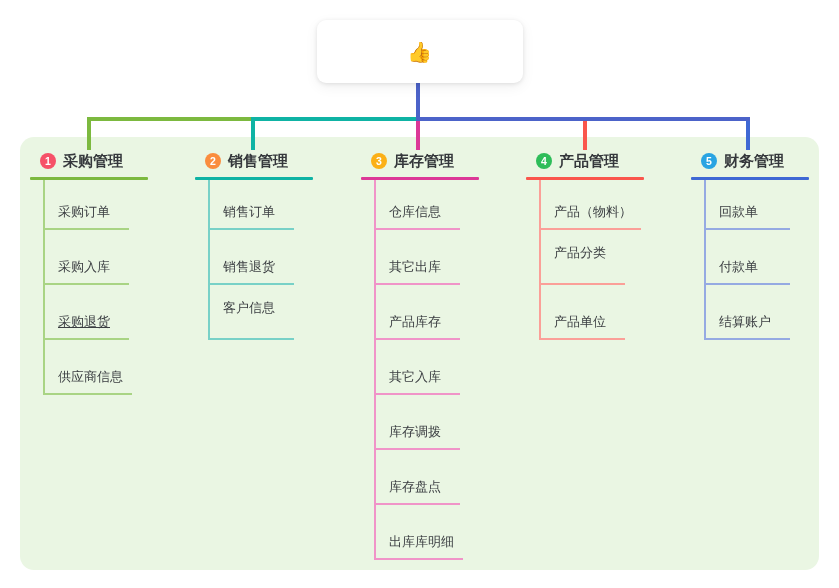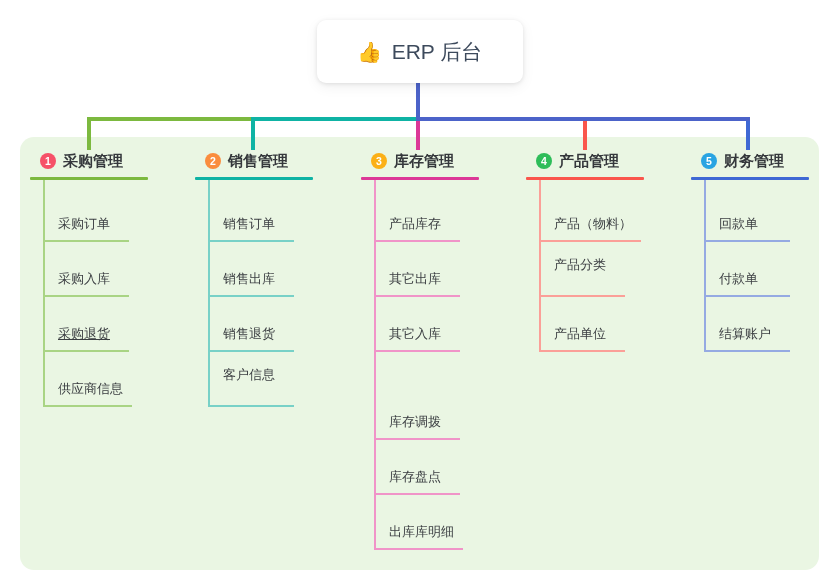--- a/index.html
+++ b/index.html
@@ -33,42 +33,41 @@
   }
   .branch-label { font-size:15px; font-weight:600; color:#35383c; white-space:nowrap; }
   .branch-underline { height:3px; width:118px; margin-top:3px; border-radius:1px; }
   .children { list-style:none; margin:0 0 0 13px; padding:0; border-left:2px solid; }
   .child {
     height:55px; display:flex; align-items:flex-end;
     border-bottom:2px solid; width:max-content; min-width:84px;
     padding:0 9px 7px 13px; box-sizing:border-box;
     font-size:13px; color:#3b3e42; white-space:nowrap; cursor:default;
   }
-  .child:first-child { height:62px; }
+  .child:first-child { height:50px; }
 </style>
 </head>
 <body>
 
 <div id="panel" style="background: rgb(234, 246, 227);"></div>
 
 <div id="connectors">
     <div class="conn" style="left: 87px; top: 117px; width: 4px; height: 33px; background: rgb(124, 185, 63); z-index: 1;"></div>
     <div class="conn" style="left: 251px; top: 117px; width: 4px; height: 33px; background: rgb(15, 179, 164); z-index: 1;"></div>
     <div class="conn" style="left: 416px; top: 117px; width: 4px; height: 33px; background: rgb(220, 56, 151); z-index: 1;"></div>
     <div class="conn" style="left: 583px; top: 117px; width: 4px; height: 33px; background: rgb(250, 86, 76); z-index: 1;"></div>
     <div class="conn" style="left: 746px; top: 117px; width: 4px; height: 33px; background: rgb(63, 104, 212); z-index: 1;"></div>
     <div class="conn" style="left: 87px; top: 117px; width: 168px; height: 4px; background: rgb(124, 185, 63); z-index: 2;"></div>
     <div class="conn" style="left: 251px; top: 117px; width: 169px; height: 4px; background: rgb(15, 179, 164); z-index: 2;"></div>
     <div class="conn" style="left: 416px; top: 117px; width: 334px; height: 4px; background: rgb(76, 99, 201); z-index: 2;"></div>
     <div class="conn" style="left: 416px; top: 83px; width: 4px; height: 38px; background: rgb(76, 99, 201); z-index: 2;"></div>
   </div>
 
 <div id="root-node">
   <span class="emoji">👍</span>
-  <span>ERP 后台</span>
 </div>
 
 <div id="branches">
     <div class="branch" style="left: 30px;">
       <div class="branch-title">
         <span class="badge" style="background: rgb(246, 81, 104);">1</span>
         <span class="branch-label">采购管理</span>
       </div>
       <div class="branch-underline" style="background: rgb(124, 185, 63);"></div>
       <ul class="children" style="border-left-color: rgb(169, 212, 132);">
@@ -90,47 +89,47 @@
       <div class="branch-title">
         <span class="badge" style="background: rgb(250, 141, 62);">2</span>
         <span class="branch-label">销售管理</span>
       </div>
       <div class="branch-underline" style="background: rgb(15, 179, 164);"></div>
       <ul class="children" style="border-left-color: rgb(120, 209, 199);">
         <li class="child" style="border-bottom-color: rgb(120, 209, 199);">
           <span>销售订单</span>
         </li>
         <li class="child" style="border-bottom-color: rgb(120, 209, 199);">
-          <span>销售出库</span>
-        </li>
-        <li class="child" style="border-bottom-color: rgb(120, 209, 199);">
           <span>销售退货</span>
         </li>
         <li class="child" style="border-bottom-color: rgb(120, 209, 199); align-items: center;">
           <span>客户信息</span>
         </li>
       </ul>
     </div>
     <div class="branch" style="left: 361px;">
       <div class="branch-title">
         <span class="badge" style="background: rgb(251, 176, 23);">3</span>
         <span class="branch-label">库存管理</span>
       </div>
       <div class="branch-underline" style="background: rgb(220, 56, 151);"></div>
       <ul class="children" style="border-left-color: rgb(240, 148, 200);">
         <li class="child" style="border-bottom-color: rgb(240, 148, 200);">
-          <span>产品库存</span>
+          <span>仓库信息</span>
         </li>
         <li class="child" style="border-bottom-color: rgb(240, 148, 200);">
           <span>其它出库</span>
         </li>
         <li class="child" style="border-bottom-color: rgb(240, 148, 200);">
+          <span>产品库存</span>
+        </li>
+        <li class="child" style="border-bottom-color: rgb(240, 148, 200);">
           <span>其它入库</span>
         </li>
-        <li class="child" style="border-bottom-color: rgb(240, 148, 200); margin-top: 33px;">
+        <li class="child" style="border-bottom-color: rgb(240, 148, 200);">
           <span>库存调拨</span>
         </li>
         <li class="child" style="border-bottom-color: rgb(240, 148, 200);">
           <span>库存盘点</span>
         </li>
         <li class="child" style="border-bottom-color: rgb(240, 148, 200);">
           <span>出库库明细</span>
         </li>
       </ul>
     </div>

